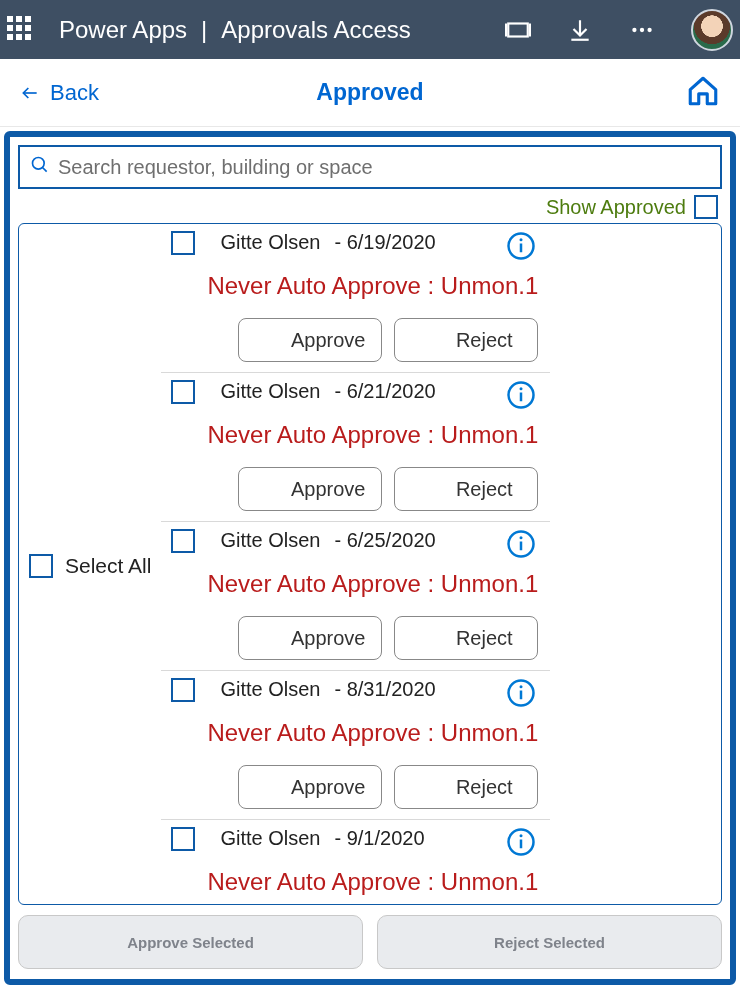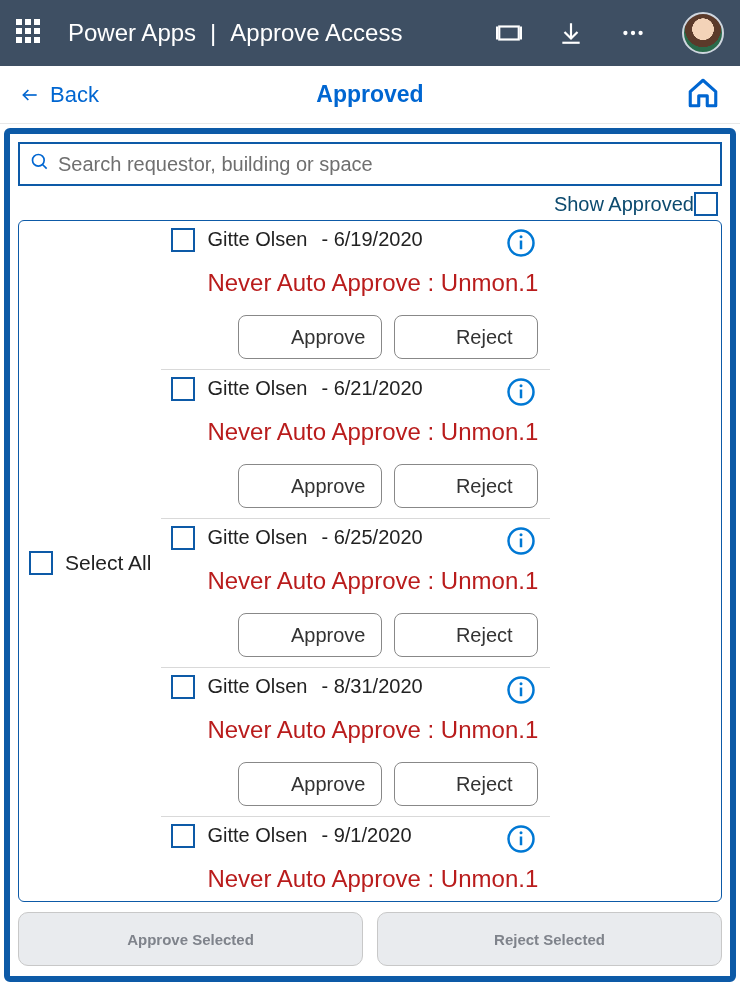--- a/index.html
+++ b/index.html
@@ -1,24 +1,24 @@
 <!DOCTYPE html>
 <html><head>
 <meta charset="utf-8">
 <style>
   * { box-sizing: border-box; margin: 0; padding: 0; }
   html, body { width: 740px; height: 987px; font-family: 'Segoe UI', Arial, sans-serif; overflow: hidden; background: #fff; }
 
   
   .top-header {
-    height: 66px;
+    height: 59px;
     background: #3e4f63;
     display: flex;
     align-items: center;
-    padding: 0 16px;
+    padding: 0 7px;
     color: #fff;
   }
   .waffle {
     width: 28px; height: 28px;
     display: grid;
     grid-template-columns: repeat(3, 6px);
     grid-template-rows: repeat(3, 6px);
     gap: 3px;
     margin-right: 24px;
     cursor: pointer;
@@ -29,21 +29,21 @@
   .top-icons { margin-left: auto; display: flex; align-items: center; gap: 36px; }
   .top-icon { width: 26px; height: 26px; display:flex; align-items:center; justify-content:center; cursor:pointer; }
   .avatar {
     width: 42px; height: 42px; border-radius: 50%; overflow: hidden;
     background: radial-gradient(circle at 50% 40%, #f3d3b8 36%, #5b3a2a 37% 60%, #2a6a4a 61%);
     border: 2px solid #cfd6df; cursor: pointer;
   }
 
   
   .nav-bar {
-    height: 58px;
+    height: 68px;
     background: #fff;
     border-bottom: 1px solid #e8e8e8;
     display: flex;
     align-items: center;
     padding: 0 20px;
     position: relative;
   }
   .back-btn { display: flex; align-items: center; gap: 10px; color: #0066d1; cursor: pointer; font-size: 22px; }
   .back-btn svg { width: 20px; height: 20px; }
   .nav-title { position: absolute; left: 50%; transform: translateX(-50%); color: #0066d1; font-size: 23px; font-weight: 600; }
@@ -72,21 +72,21 @@
     gap: 8px;
   }
   .search-bar input {
     border: none; outline: none; flex: 1; font-size: 20px; color: #333;
   }
   .search-bar input::placeholder { color: #6f6f6f; }
   .search-icon svg { width: 20px; height: 20px; }
 
   .show-approved {
     display: flex; align-items: center; justify-content: flex-end;
-    padding: 6px 12px 4px 0; font-size: 20px; color: #0c4a6e;
+    padding: 6px 12px 4px 0; gap: 8px; font-size: 20px; color: #4d7c0f;
   }
   .chk {
     width: 24px; height: 24px; border: 2px solid #0d5aa7; cursor: pointer; background: #fff;
   }
 
   
   .list-outer {
     margin: 0 8px;
     border: 1px solid #0d5aa7;
     border-radius: 6px;
@@ -104,21 +104,21 @@
   .row {
     border-top: 1px solid transparent;
     border-bottom: 1px solid #d9d9d9;
     padding: 6px 12px 10px 10px;
     position: relative;
   }
   .row:last-child { border-bottom: none; }
   .row-head { display: flex; align-items: flex-start; gap: 12px; }
   .row-text { display: flex; flex-direction: column; }
   .row-line1 { display: flex; align-items: center; gap: 14px; font-size: 20px; color: #222; }
-  .row-name { font-weight: 400; }
+  .row-name { font-weight: 400; margin-left: 13px; }
   .row-date { color: #222; }
   .row-line2 { color: #b91c1c; font-size: 24px; margin-top: 18px; font-weight: 500; }
   .info-icon {
     position: absolute; right: 14px; top: 6px; cursor: pointer;
   }
   .info-icon svg { width: 30px; height: 30px; }
 
   .row-actions {
     display: flex; justify-content: flex-end; gap: 12px; margin-top: 18px;
   }
@@ -157,21 +157,21 @@
     <span></span>
       <span></span>
       <span></span>
     <span></span>
       <span></span>
       <span></span>
   </div>
   <div class="top-title">
     <span>Power Apps</span>
     <span class="divider">|</span>
-    <span>Approve Access</span>
+    <span>Approvals Access</span>
   </div>
   <div class="top-icons">
     <div class="top-icon">
       <svg viewBox="0 0 24 24" fill="none" stroke="#fff" stroke-width="2">
           <rect x="3" y="6" width="18" height="12"></rect>
           <line x1="1" y1="6" x2="1" y2="18"></line>
           <line x1="23" y1="6" x2="23" y2="18"></line>
         </svg>
     </div>
     <div class="top-icon">

